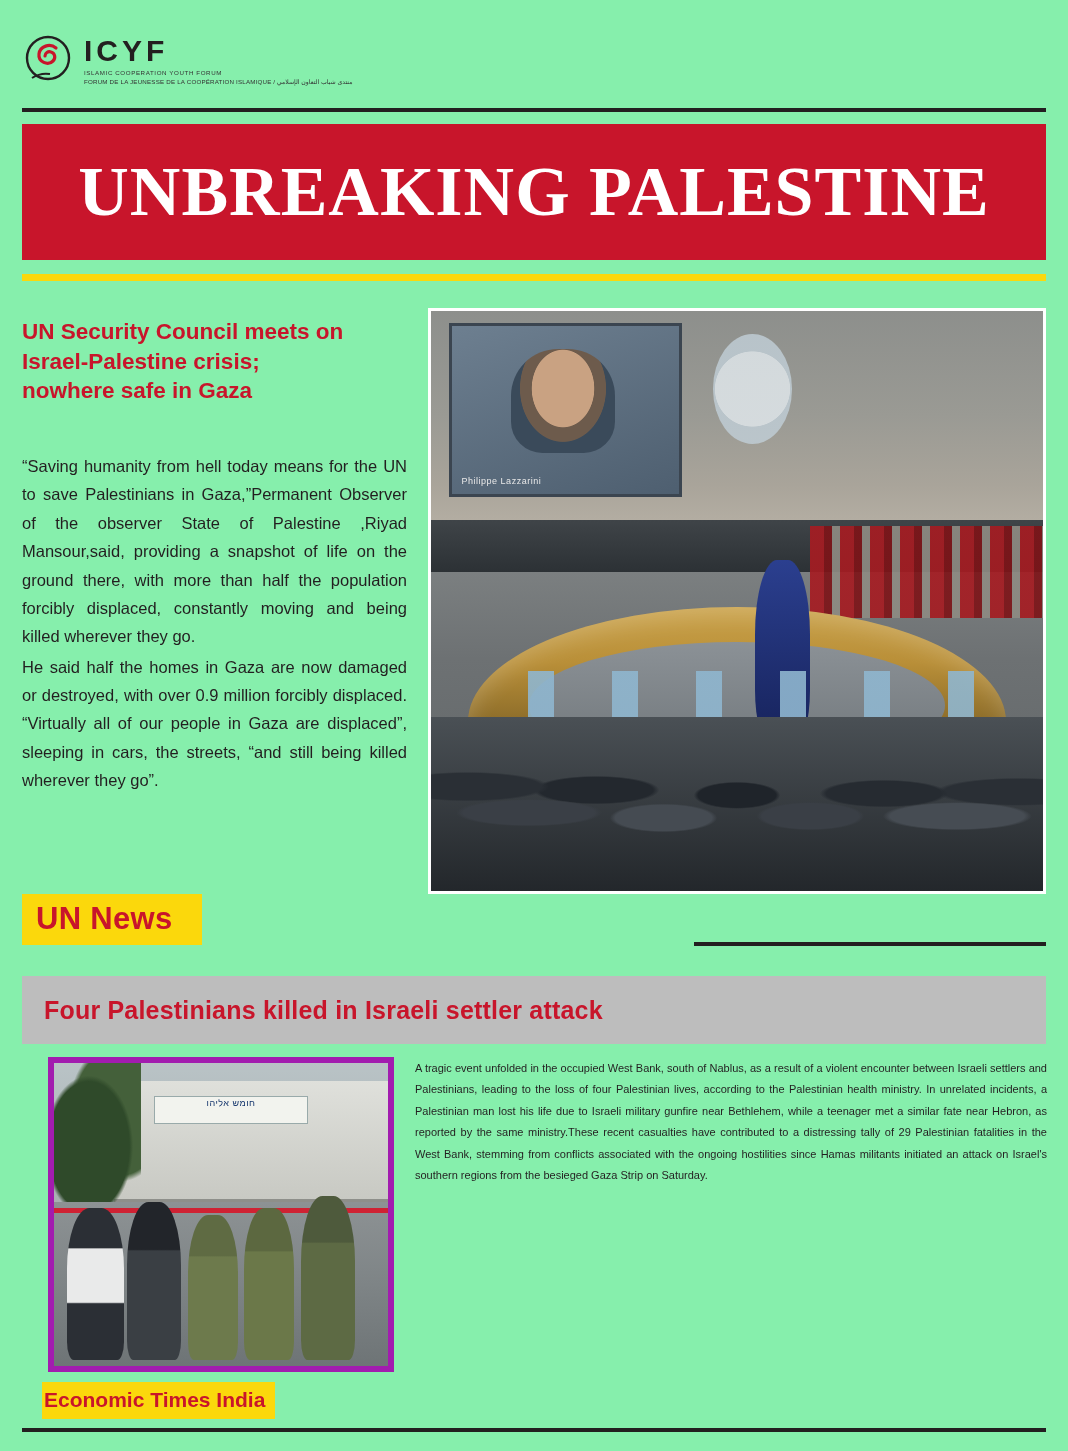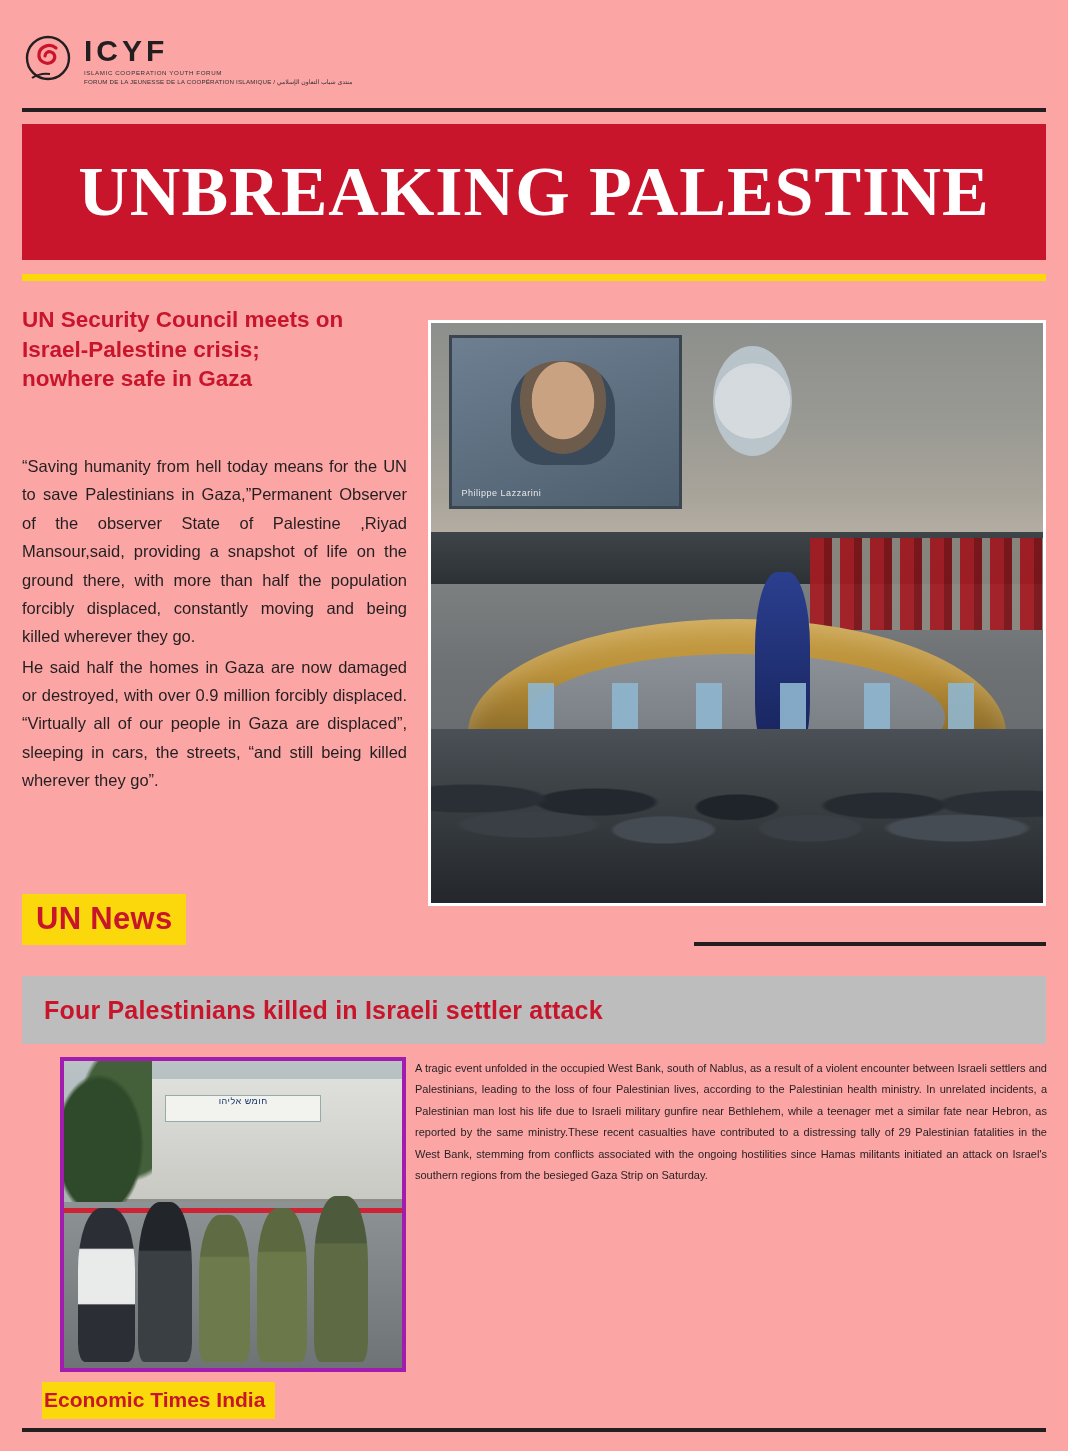--- a/index.html
+++ b/index.html
@@ -6,21 +6,21 @@
   html, body {
     width: 1068px;
     height: 1451px;
     background: #f0f0f0;
     font-family: "Liberation Sans", sans-serif;
   }
   .page {
     position: relative;
     width: 1068px;
     height: 1451px;
-    background: #fca5a5;
+    background: #86efac;
     overflow: hidden;
   }
 
   
   .logo-row {
     position: absolute;
     left: 22px; top: 34px;
     display: flex;
     align-items: center;
     gap: 10px;
@@ -104,21 +104,20 @@
   }
   .story1-body p + p { margin-top: 2px; }
 
   .story1-photo {
     position: absolute;
     left: 428px; top: 308px;
     width: 618px; height: 586px;
     border: 3px solid #ffffff;
     overflow: hidden;
     background: #6b6f72;
-    margin-top: 12px;
   }
   
   .ph-wall {
     position: absolute; inset: 0;
     background:
       linear-gradient(180deg, #8d8f8c 0%, #9a9a94 18%, #a9a49a 30%, #b3ada2 36%, #7e8283 42%, #6d7173 60%, #5d6264 100%);
   }
   .ph-screen {
     position: absolute; left: 3%; top: 2%;
     width: 38%; height: 30%;
@@ -197,21 +196,21 @@
 
   
   .badge-unnews {
     position: absolute;
     left: 22px; top: 894px;
     background: #fbd80c;
     color: #c8152b;
     font-weight: bold;
     font-size: 31px;
     line-height: 1;
-    padding: 9px 14px 11px 14px;
+    padding: 9px 30px 11px 14px;
     letter-spacing: .3px;
   }
 
   .rule-mid {
     position: absolute;
     left: 694px; top: 942px;
     width: 352px; height: 4px;
     background: #231f20;
   }
 
@@ -227,25 +226,25 @@
   .story2-banner-title {
     margin-left: 22px;
     font-weight: bold;
     font-size: 25px;
     color: #c8152b;
     letter-spacing: .2px;
   }
 
   .story2-photo {
     position: absolute;
-    left: 60px; top: 1057px;
+    left: 48px; top: 1057px;
     width: 346px; height: 315px;
     overflow: hidden;
     background: #9aa2a6;
-    border: 4px solid #a21caf;
+    border: 6px solid #a21caf;
   }
   .p2-sky { position:absolute; inset:0; background: linear-gradient(180deg,#b9c3c6 0%,#aab2b4 40%,#9aa0a0 100%); }
   .p2-trees {
     position: absolute; left: 0; top: 0; width: 26%; height: 46%;
     background: radial-gradient(ellipse at 40% 60%, #2f4a2a 0 55%, transparent 60%),
                 radial-gradient(ellipse at 75% 35%, #44603a 0 50%, transparent 55%);
   }
   .p2-building {
     position: absolute; left: 18%; top: 6%;
     width: 82%; height: 40%;
@@ -330,21 +329,21 @@
     </span>
   </div>
 
   <div class="rule-top"></div>
 
   <div class="masthead">
     <div class="masthead-title">UNBREAKING PALESTINE</div>
   </div>
   <div class="rule-yellow"></div>
 
-  <div class="story1-head" style="white-space: pre-line;">UN Security Council meets on
+  <div class="story1-head" style="white-space: pre-line; margin-top: 12px;">UN Security Council meets on
 Israel-Palestine crisis;
 nowhere safe in Gaza</div>
 
   <div class="story1-body">
     <p>“Saving humanity from hell today means for the UN to save Palestinians in Gaza,”Permanent Observer of the observer State of Palestine ,Riyad Mansour,said, providing a snapshot of life on the ground there, with more than half the population forcibly displaced, constantly moving and being killed wherever they go.</p>
     <p>He said half the homes in Gaza are now damaged or destroyed, with over 0.9 million forcibly displaced. “Virtually all of our people in Gaza are displaced”, sleeping in cars, the streets, “and still being killed wherever they go”.</p>
   </div>
 
   <div class="story1-photo">
     <div class="ph-wall"></div>

